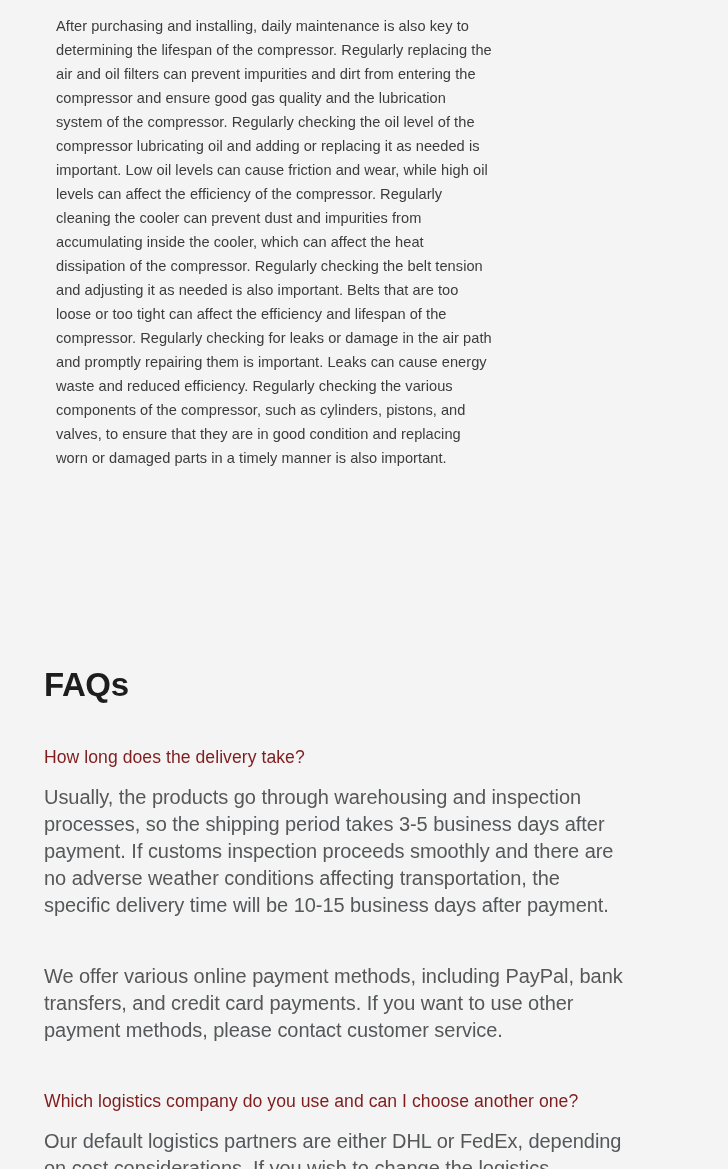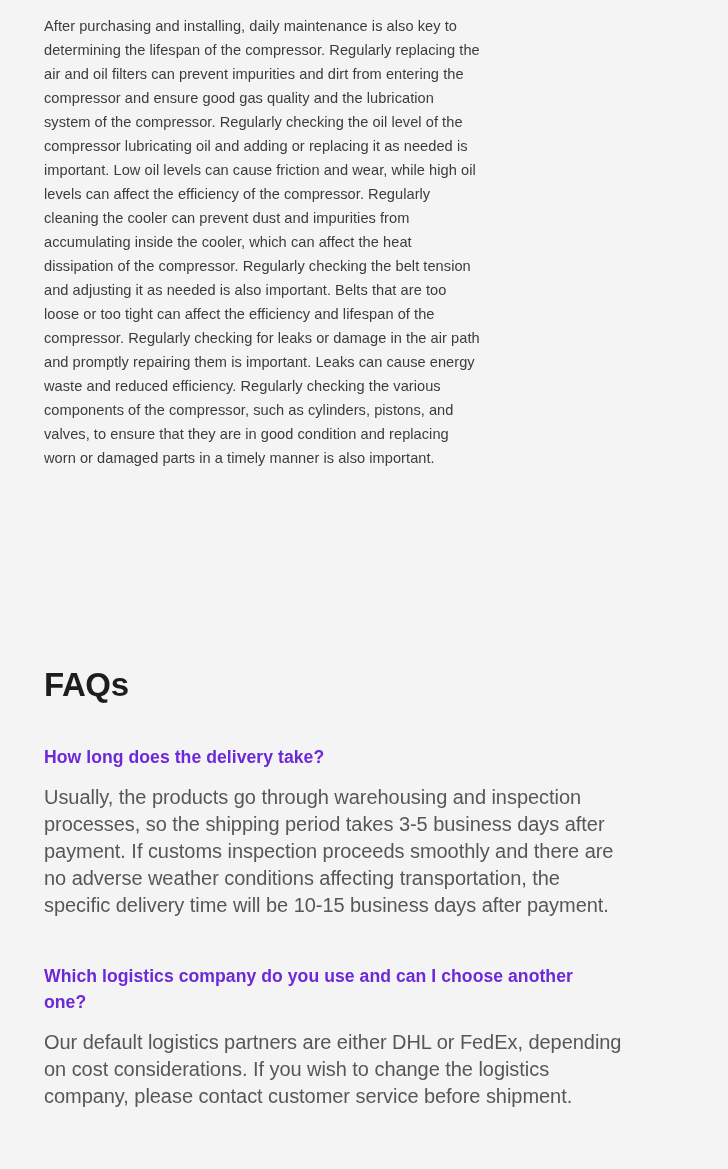--- a/index.html
+++ b/index.html
@@ -16,21 +16,21 @@
   .page {
     position: relative;
     width: 728px;
     min-height: 1169px;
     background: #f4f4f4;
     box-sizing: border-box;
   }
 
   
   .intro-section {
-    padding: 14px 0 0 44px;
+    padding: 14px 0 0 56px;
   }
   .intro-paragraph {
     width: 440px;
     font-size: 14.6px;
     line-height: 24px;
     color: #3c3c3c;
     letter-spacing: 0.05px;
     text-align: left;
     margin: 0;
   }
@@ -55,22 +55,22 @@
     margin: 0 0 40px 0;
   }
   .faq-item {
     margin-bottom: 44px;
   }
   .faq-item:last-child {
     margin-bottom: 0;
   }
   .faq-question {
     font-size: 17.6px;
-    font-weight: bold;
-    color: #6d28d9;
+    font-weight: normal;
+    color: #7f1d1d;
     line-height: 26px;
     letter-spacing: 0.05px;
     margin: 0 0 14px 0;
     width: 540px;
   }
   .faq-answer {
     font-size: 20px;
     line-height: 27px;
     color: #555759;
     letter-spacing: -0.05px;
@@ -92,20 +92,21 @@
 
   <div class="faq-section">
     <h2 class="faq-title">FAQs</h2>
 
     <div class="faq-item">
       <h3 class="faq-question">How long does the delivery take?</h3>
       <p class="faq-answer">Usually, the products go through warehousing and inspection processes, so the shipping period takes 3-5 business days after payment. If customs inspection proceeds smoothly and there are no adverse weather conditions affecting transportation, the specific delivery time will be 10-15 business days after payment.</p>
     </div>
 
     <div class="faq-item">
+      <p class="faq-answer">We offer various online payment methods, including PayPal, bank transfers, and credit card payments. If you want to use other payment methods, please contact customer service.</p>
     </div>
 
     <div class="faq-item">
       <h3 class="faq-question">Which logistics company do you use and can I choose another one?</h3>
       <p class="faq-answer">Our default logistics partners are either DHL or FedEx, depending on cost considerations. If you wish to change the logistics company, please contact customer service before shipment.</p>
     </div>
   </div>
 
 </div>
 

